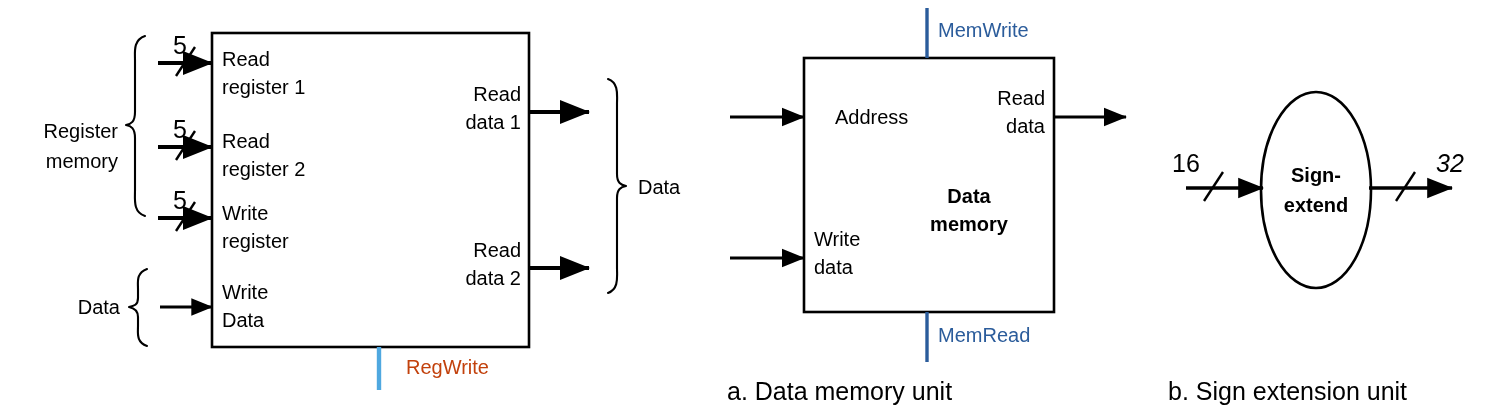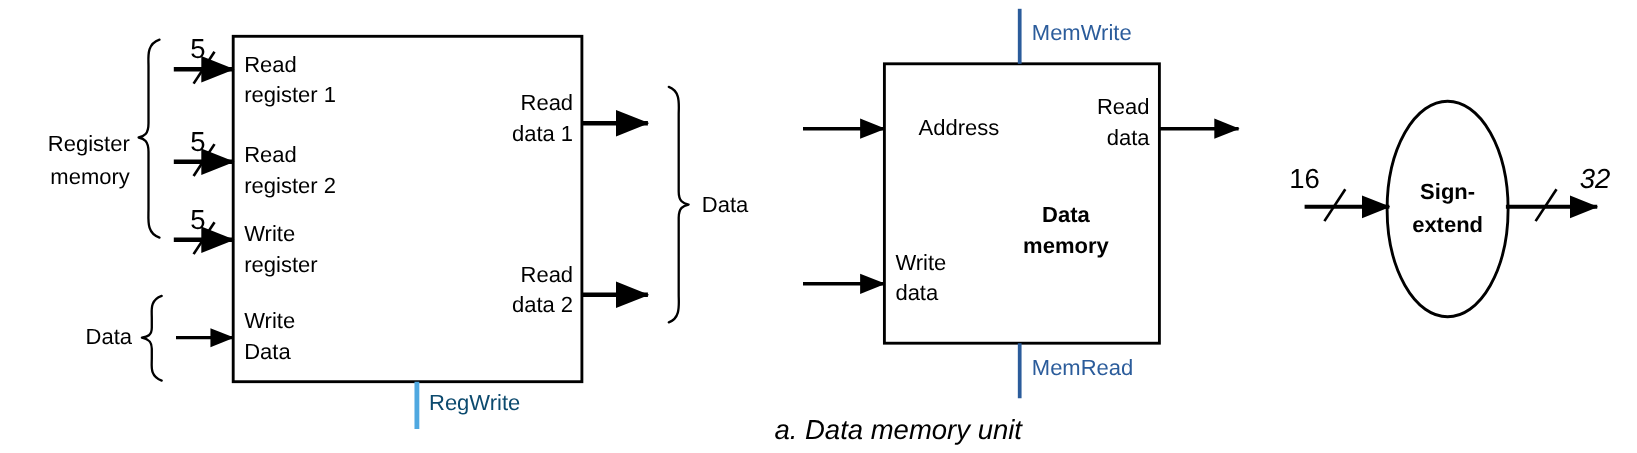--- a/index.html
+++ b/index.html
@@ -27,21 +27,21 @@
   }
   .lbl {
     position: absolute;
     color: #000000;
     font-size: 20px;
     line-height: 30px;
     white-space: pre;
     font-family: "Liberation Sans", "DejaVu Sans", sans-serif;
   }
   .lbl.bold { font-weight: bold; }
-  .lbl.ctrl-light { color: #0c4a6e; }
+  .lbl.ctrl-light { color: #c2410c; margin-left: 16px; }
   .lbl.ctrl-dark  { color: #2B5C9B; }
   .lbl.num { font-size: 25px; }
   .lbl.caption { font-size: 25px; }
   .ta-r { text-align: right; }
   .ta-c { text-align: center; }
 </style>
 </head>
 <body>
 
 <div id="canvas">
@@ -159,22 +159,23 @@
   <div class="lbl" style="left:814px; top:252px;">data</div>
 
   <div class="lbl ta-r" style="left:925px; top:83px; width:120px;">Read</div>
   <div class="lbl ta-r" style="left:925px; top:111px; width:120px;">data</div>
 
   <div class="lbl bold ta-c" style="left:879px; top:181px; width:180px;">Data</div>
   <div class="lbl bold ta-c" style="left:879px; top:209px; width:180px;">memory</div>
 
   <div class="lbl ctrl-dark" style="left:938px; top:320px;">MemRead</div>
 
-  <div class="lbl caption" style="left:704px; top:376px;font-style:italic;">a. Data memory unit</div>
+  <div class="lbl caption" style="left:727px; top:376px;">a. Data memory unit</div>
 
   <div class="lbl num ta-c" style="left:1164px; top:148px; width:44px;">16</div>
   <div class="lbl num ta-c" style="left:1428px; top:148px; width:44px;font-style:italic;">32</div>
 
   <div class="lbl bold ta-c" style="left:1246px; top:160px; width:140px;">Sign-</div>
   <div class="lbl bold ta-c" style="left:1246px; top:190px; width:140px;">extend</div>
 
+  <div class="lbl caption" style="left:1168px; top:376px;">b. Sign extension unit</div>
 
 </div>
 
 </body></html>

